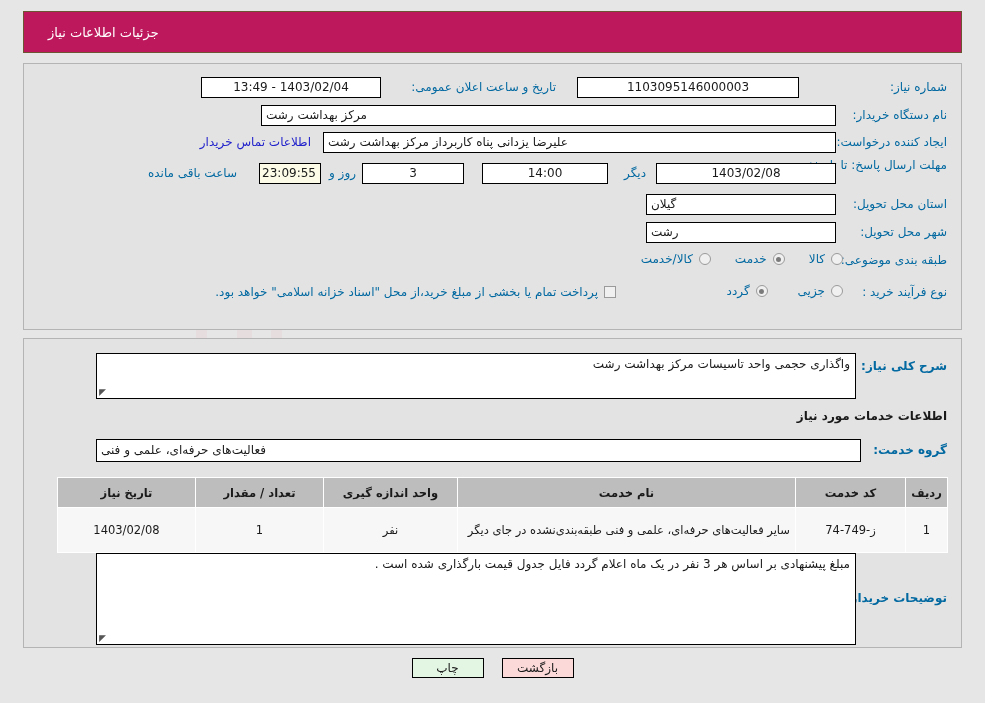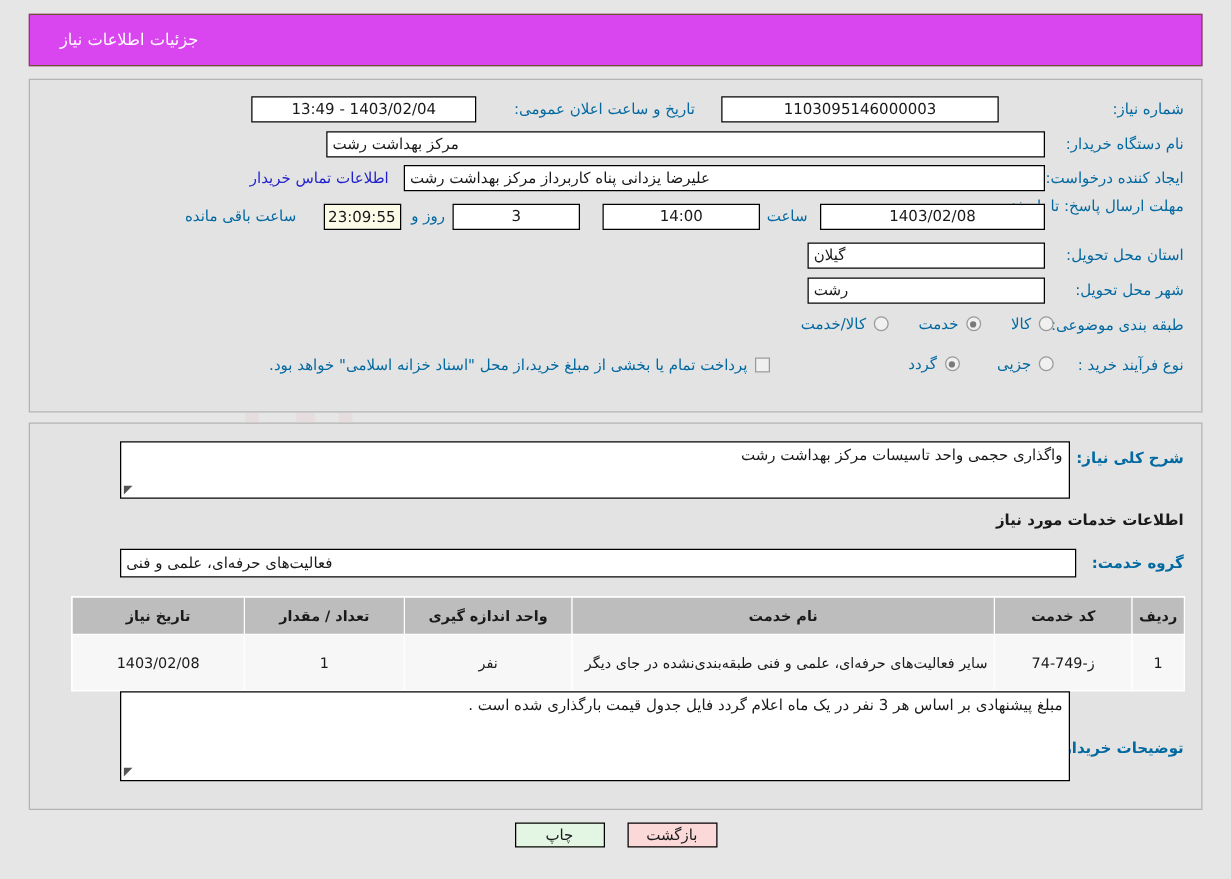--- a/index.html
+++ b/index.html
@@ -66,21 +66,21 @@
     border-left: 17px solid transparent;
     border-right: 17px solid transparent;
     border-top: 28px solid #cfd4e0;
   }
 
   
   .titlebar {
     position: absolute;
     left: 23px; top: 11px;
     width: 939px; height: 42px;
-    background: #d946ef;
+    background: #be185d;
     border: 1px solid #6d5433;
     box-sizing: border-box;
     color: #ffffff;
     font-size: 13px;
     display: flex;
     align-items: center;
     justify-content: flex-start;
     padding-right: 0;
     z-index: 2;
   }
@@ -281,21 +281,21 @@
   <div class="row" style="right:14px; top:71px;">
     <span class="lbl">ایجاد کننده درخواست:</span>
   </div>
   <div class="fld right" style="position:absolute; right:125px; top:68px; width:513px;">علیرضا یزدانی پناه کاربرداز مرکز بهداشت رشت</div>
   <a class="link" style="position:absolute; right:650px; top:71px; text-decoration:none;">اطلاعات تماس خریدار</a>
 
   <div class="row" style="right:14px; top:94px; display:block; line-height:15px; width:105px; white-space:normal;">
     <span class="lbl">مهلت ارسال پاسخ: تا تاریخ:</span>
   </div>
   <div class="fld" style="position:absolute; right:125px; top:99px; width:180px;">1403/02/08</div>
-  <span class="lbl" style="position:absolute; right:315px; top:102px;">ساعت</span>
+  <span class="lbl" style="position:absolute; right:315px; top:102px;">دیگر</span>
   <div class="fld" style="position:absolute; right:353px; top:99px; width:126px;">14:00</div>
   <div class="fld" style="position:absolute; right:497px; top:99px; width:102px;">3</div>
   <span class="lbl" style="position:absolute; right:605px; top:102px;">روز و</span>
   <div class="fld timer" style="position:absolute; right:640px; top:99px; width:62px;">23:09:55</div>
   <span class="lbl" style="position:absolute; right:724px; top:102px;">ساعت باقی مانده</span>
 
   <div class="row" style="right:14px; top:133px;">
     <span class="lbl">استان محل تحویل:</span>
   </div>
   <div class="fld right" style="position:absolute; right:125px; top:130px; width:190px;">گیلان</div>
@@ -380,21 +380,21 @@
         <td>ز-749-74</td>
         <td style="text-align:right; line-height:16px;">سایر فعالیت‌های حرفه‌ای، علمی و فنی طبقه‌بندی‌نشده در جای دیگر</td>
         <td>نفر</td>
         <td>1</td>
         <td>1403/02/08</td>
       </tr>
     </tbody>
   </table>
 
   <span class="lbl lbl-b" style="position:absolute; right:14px; top:252px;">توضیحات خریدار:</span>
-  <div class="ta" style="position:absolute; right:105px; top:214px; width:760px; height:72px;">
+  <div class="ta" style="position:absolute; right:105px; top:214px; width:760px; height:92px;">
     <span>مبلغ پیشنهادی بر اساس هر 3 نفر در یک ماه اعلام گردد فایل جدول قیمت بارگذاری شده است .</span>
     <span class="grip">◥</span>
   </div>
 </div>
 
 <div class="btnbar">
   <div class="btn btn-back">بازگشت</div>
   <div class="btn btn-print">چاپ</div>
 </div>
 

